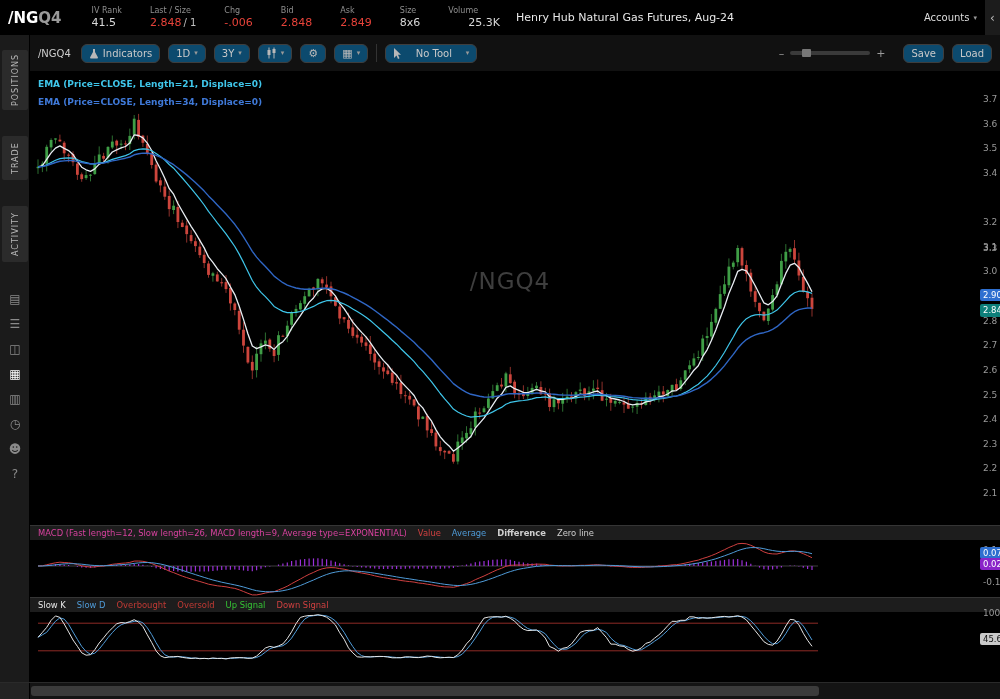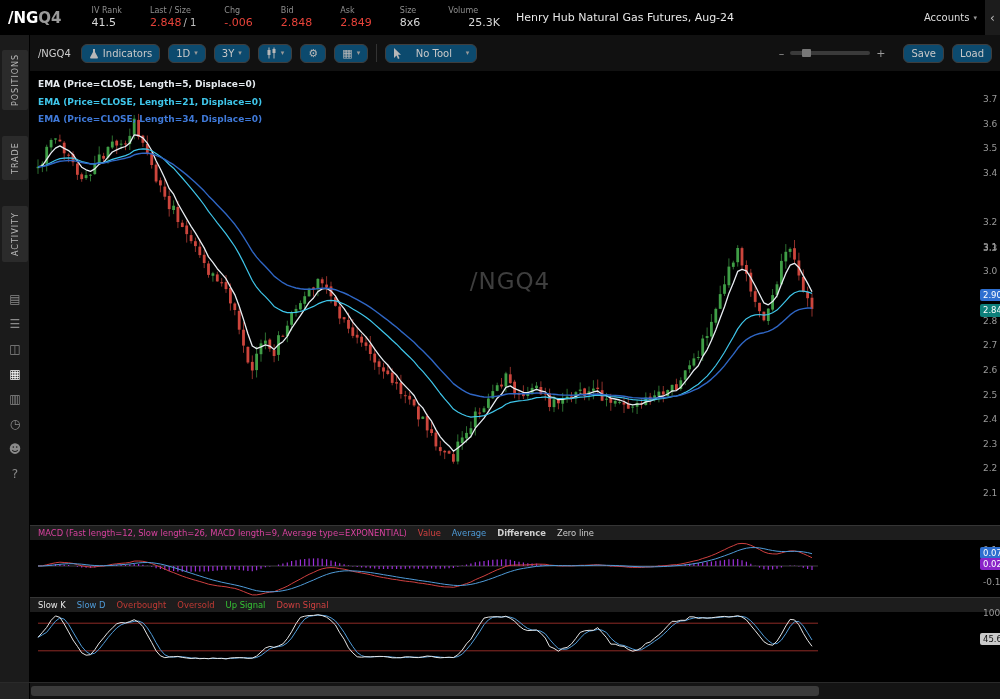--- a/index.html
+++ b/index.html
@@ -554,21 +554,20 @@
           <rect x="771.9" y="204.9" width="2.8" height="15.0" fill="#cc453c"></rect>
           <line x1="777.6" y1="214.7" x2="777.6" y2="234.6" stroke="#cc453c" stroke-width="0.7"></line>
           <rect x="776.2" y="219.9" width="2.8" height="6.3" fill="#cc453c"></rect>
           <line x1="782.0" y1="221.2" x2="782.0" y2="244.6" stroke="#cc453c" stroke-width="0.7"></line>
           <rect x="780.6" y="225.7" width="2.8" height="11.2" fill="#cc453c"></rect>
           <polyline points="8.0,94.8 12.4,93.7 16.7,87.4 21.1,80.9 25.5,76.1 29.9,73.9 34.2,76.4 38.6,78.6 43.0,82.5 47.4,89.2 51.7,95.2 56.1,97.8 60.5,99.4 64.8,96.9 69.2,92.1 73.6,90.3 78.0,85.1 82.3,80.0 86.7,77.8 91.1,75.8 95.5,74.5 99.8,70.9 104.2,62.8 108.6,63.5 112.9,65.9 117.3,71.2 121.7,78.5 126.1,88.8 130.4,97.0 134.8,106.3 139.2,116.5 143.6,122.2 147.9,131.5 152.3,139.3 156.7,146.9 161.1,154.3 165.4,160.9 169.8,168.3 174.2,175.9 178.5,184.9 182.9,190.3 187.3,196.7 191.7,201.6 196.0,206.7 200.4,214.9 204.8,222.6 209.2,234.3 213.5,247.4 217.9,261.7 222.3,274.0 226.6,276.6 231.0,274.9 235.4,272.8 239.8,274.1 244.1,277.4 248.5,272.6 252.9,269.7 257.3,264.4 261.6,256.4 266.0,249.9 270.4,243.7 274.7,237.2 279.1,230.4 283.5,226.0 287.9,219.6 292.2,216.9 296.6,216.4 301.0,219.0 305.4,223.9 309.7,231.4 314.1,236.7 318.5,243.4 322.8,250.2 327.2,255.3 331.6,260.4 336.0,264.9 340.3,270.6 344.7,277.2 349.1,283.1 353.5,288.6 357.8,293.0 362.2,299.0 366.6,303.2 370.9,309.5 375.3,314.1 379.7,318.6 384.1,323.5 388.4,331.5 392.8,335.9 397.2,343.4 401.6,349.2 405.9,357.6 410.3,364.8 414.7,370.0 419.1,373.9 423.4,379.2 427.8,376.0 432.2,372.5 436.5,368.6 440.9,364.5 445.3,356.2 449.7,351.1 454.0,346.1 458.4,339.6 462.8,332.8 467.2,326.2 471.5,322.3 475.9,315.3 480.3,313.9 484.6,316.7 489.0,318.4 493.4,320.3 497.8,320.7 502.1,319.1 506.5,317.3 510.9,318.9 515.3,319.8 519.6,324.9 524.0,325.7 528.4,327.6 532.7,327.4 537.1,326.5 541.5,326.5 545.9,324.4 550.2,322.1 554.6,322.7 559.0,321.6 563.4,319.9 567.7,319.0 572.1,322.2 576.5,323.7 580.8,326.1 585.2,327.0 589.6,328.0 594.0,329.5 598.3,331.9 602.7,332.8 607.1,332.2 611.5,332.1 615.8,329.9 620.2,329.2 624.6,327.3 628.9,324.7 633.3,324.0 637.7,322.0 642.1,319.0 646.4,318.6 650.8,315.2 655.2,309.6 659.6,304.2 663.9,298.2 668.3,293.8 672.7,284.7 677.1,277.8 681.4,268.5 685.8,258.0 690.2,246.0 694.5,234.8 698.9,221.4 703.3,211.1 707.7,199.4 712.0,197.4 716.4,198.9 720.8,205.7 725.2,213.8 729.5,222.2 733.9,230.9 738.3,232.8 742.6,229.6 747.0,223.8 751.4,212.2 755.8,201.4 760.1,193.2 764.5,191.3 768.9,195.4 773.3,203.6 777.6,211.1 782.0,219.7" fill="none" stroke="#e8edf2" stroke-width="1.3" stroke-linejoin="round"></polyline>
           <polyline points="8.0,94.8 12.4,94.5 16.7,92.7 21.1,90.5 25.5,88.3 29.9,86.6 34.2,86.1 38.6,85.8 43.0,86.2 47.4,87.7 51.7,89.5 56.1,90.7 60.5,91.8 64.8,91.8 69.2,90.9 73.6,90.6 78.0,89.1 82.3,87.4 86.7,86.1 91.1,84.8 95.5,83.6 99.8,81.8 104.2,78.6 108.6,77.4 112.9,76.8 117.3,77.2 121.7,78.7 126.1,81.5 130.4,84.4 134.8,88.0 139.2,92.5 143.6,96.2 147.9,101.1 152.3,106.0 156.7,111.1 161.1,116.4 165.4,121.6 169.8,127.2 174.2,133.0 178.5,139.4 182.9,145.0 187.3,150.8 191.7,156.3 196.0,161.9 200.4,168.2 204.8,174.5 209.2,182.1 213.5,190.4 217.9,199.5 222.3,208.5 226.6,215.2 231.0,220.3 235.4,224.7 239.8,229.4 244.1,234.4 248.5,237.0 252.9,239.4 257.3,240.7 261.6,240.7 266.0,240.4 270.4,239.5 274.7,238.1 279.1,236.2 283.5,234.4 287.9,231.9 292.2,230.1 296.6,228.7 301.0,228.3 305.4,228.8 309.7,230.4 314.1,232.0 318.5,234.2 322.8,236.9 327.2,239.5 331.6,242.3 336.0,245.2 340.3,248.5 344.7,252.4 349.1,256.2 353.5,260.2 357.8,264.0 362.2,268.2 366.6,272.2 370.9,276.7 375.3,281.0 379.7,285.2 384.1,289.6 388.4,294.8 392.8,299.3 397.2,304.7 401.6,309.8 405.9,315.7 410.3,321.5 414.7,326.8 419.1,331.8 423.4,337.1 427.8,340.0 432.2,342.3 436.5,344.0 440.9,345.1 445.3,344.6 449.7,344.3 454.0,343.6 458.4,342.0 462.8,339.9 467.2,337.5 471.5,335.4 475.9,332.3 480.3,330.4 484.6,329.6 489.0,328.9 493.4,328.5 497.8,327.8 502.1,326.8 506.5,325.6 510.9,325.3 515.3,324.9 519.6,325.8 524.0,326.0 528.4,326.5 532.7,326.5 537.1,326.4 541.5,326.4 545.9,325.8 550.2,325.1 554.6,324.9 559.0,324.4 563.4,323.7 567.7,323.1 572.1,323.6 576.5,323.9 580.8,324.5 585.2,324.9 589.6,325.4 594.0,326.0 598.3,327.0 602.7,327.7 607.1,328.0 611.5,328.4 615.8,328.1 620.2,328.1 624.6,327.6 628.9,326.9 633.3,326.5 637.7,325.7 642.1,324.6 646.4,324.0 650.8,322.5 655.2,320.4 659.6,317.9 663.9,315.0 668.3,312.3 672.7,308.1 677.1,304.1 681.4,299.2 685.8,293.5 690.2,287.0 694.5,280.2 698.9,272.5 703.3,265.0 707.7,256.9 712.0,251.1 716.4,246.7 720.8,244.2 725.2,242.9 729.5,242.5 733.9,243.1 738.3,242.5 742.6,240.7 747.0,238.1 751.4,233.7 755.8,228.8 760.1,224.0 764.5,220.7 768.9,219.2 773.3,219.2 777.6,219.9 782.0,221.4" fill="none" stroke="#3fc6ea" stroke-width="1.2" stroke-linejoin="round"></polyline>
           <polyline points="8.0,94.8 12.4,94.6 16.7,93.5 21.1,92.0 25.5,90.5 29.9,89.3 34.2,88.9 38.6,88.5 43.0,88.6 47.4,89.4 51.7,90.5 56.1,91.2 60.5,91.8 64.8,91.8 69.2,91.3 73.6,91.0 78.0,90.1 82.3,88.9 86.7,88.1 91.1,87.1 95.5,86.2 99.8,85.0 104.2,82.8 108.6,81.8 112.9,81.1 117.3,81.2 121.7,81.8 126.1,83.4 130.4,85.1 134.8,87.4 139.2,90.2 143.6,92.7 147.9,96.0 152.3,99.4 156.7,102.9 161.1,106.7 165.4,110.6 169.8,114.7 174.2,119.1 178.5,123.9 182.9,128.3 187.3,132.9 191.7,137.4 196.0,142.0 200.4,147.1 204.8,152.3 209.2,158.3 213.5,164.9 217.9,172.0 222.3,179.3 226.6,185.1 231.0,190.1 235.4,194.5 239.8,199.2 244.1,204.1 248.5,207.5 252.9,210.7 257.3,213.1 261.6,214.7 266.0,216.0 270.4,216.8 274.7,217.3 279.1,217.2 283.5,217.2 287.9,216.6 292.2,216.3 296.6,216.3 301.0,216.7 305.4,217.7 309.7,219.4 314.1,221.0 318.5,223.0 322.8,225.3 327.2,227.6 331.6,230.1 336.0,232.6 340.3,235.4 344.7,238.5 349.1,241.8 353.5,245.1 357.8,248.3 362.2,251.9 366.6,255.3 370.9,259.1 375.3,262.8 379.7,266.5 384.1,270.3 388.4,274.7 392.8,278.7 397.2,283.3 401.6,287.7 405.9,292.7 410.3,297.6 414.7,302.3 419.1,306.9 423.4,311.6 427.8,314.9 432.2,317.8 436.5,320.3 440.9,322.3 445.3,323.3 449.7,324.3 454.0,325.0 458.4,325.1 462.8,324.7 467.2,324.1 471.5,323.5 475.9,322.3 480.3,321.6 484.6,321.7 489.0,321.7 493.4,321.8 497.8,321.8 502.1,321.4 506.5,321.0 510.9,321.1 515.3,321.1 519.6,321.9 524.0,322.2 528.4,322.7 532.7,323.0 537.1,323.1 541.5,323.3 545.9,323.1 550.2,322.8 554.6,322.8 559.0,322.6 563.4,322.3 567.7,322.0 572.1,322.4 576.5,322.6 580.8,323.1 585.2,323.4 589.6,323.8 594.0,324.3 598.3,325.0 602.7,325.6 607.1,325.9 611.5,326.2 615.8,326.2 620.2,326.3 624.6,326.1 628.9,325.7 633.3,325.5 637.7,325.1 642.1,324.4 646.4,324.0 650.8,323.1 655.2,321.7 659.6,320.1 663.9,318.2 668.3,316.3 672.7,313.4 677.1,310.6 681.4,307.1 685.8,303.1 690.2,298.5 694.5,293.6 698.9,287.9 703.3,282.4 707.7,276.3 712.0,271.5 716.4,267.6 720.8,264.8 725.2,262.8 729.5,261.5 733.9,260.7 738.3,259.3 742.6,257.3 747.0,254.7 751.4,250.9 755.8,246.9 760.1,242.9 764.5,239.7 768.9,237.6 773.3,236.6 777.6,236.0 782.0,236.1" fill="none" stroke="#2f66c4" stroke-width="1.4" stroke-linejoin="round"></polyline>
         </svg>
       <div class="pleg" id="price-legend">
-          <div style="color: rgb(228, 233, 238);">EMA (Price=CLOSE, Length=5, Displace=0)</div>
           <div style="color: rgb(63, 198, 234);">EMA (Price=CLOSE, Length=21, Displace=0)</div>
           <div style="color: rgb(63, 121, 216);">EMA (Price=CLOSE, Length=34, Displace=0)</div>
         </div>
     <div class="ytick" style="top: 22.0815px;">3.7</div>
         <div class="ytick" style="top: 46.7011px;">3.6</div>
         <div class="ytick" style="top: 71.3207px;">3.5</div>
         <div class="ytick" style="top: 95.9402px;">3.4</div>
         <div class="ytick" style="top: 135px; margin-top: 36px;">3.3</div>
         <div class="ytick" style="top: 145.179px;">3.2</div>
         <div class="ytick" style="top: 169.799px;">3.1</div>

